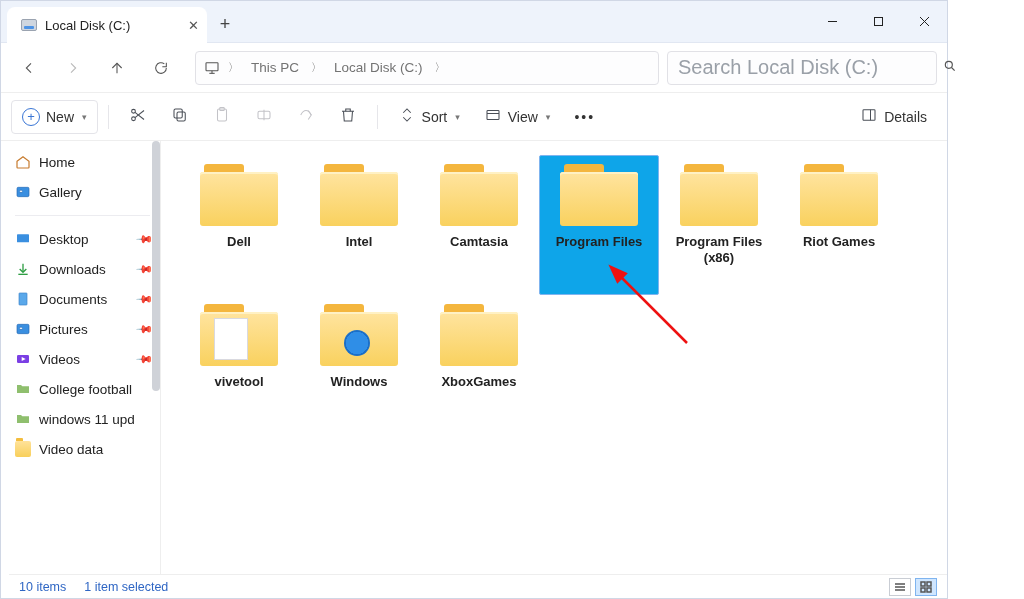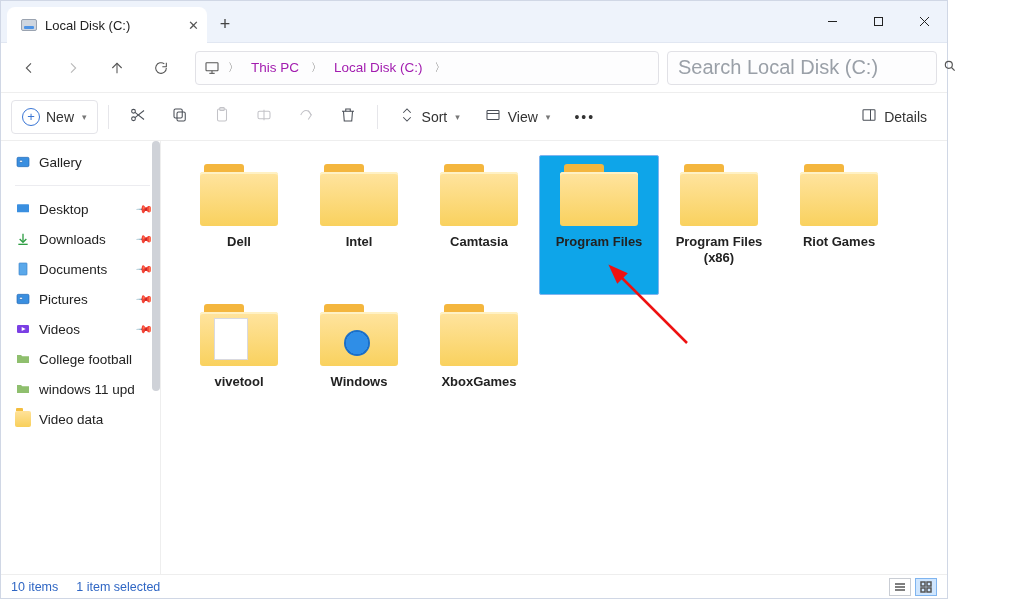--- a/index.html
+++ b/index.html
@@ -15,21 +15,21 @@
   .wincontrols { margin-left:auto; display:flex; }
   .wincontrols > div { width:46px; display:flex; align-items:center; justify-content:center; font-size:12px; color:#222;}
   .wincontrols svg { width:11px; height:11px; }
 
   
   .addrbar { height:50px; display:flex; align-items:center; gap:8px; padding:0 10px; border-bottom:1px solid #eee; }
   .navbtn { width:36px; height:36px; display:flex; align-items:center; justify-content:center; color:#555; border-radius:4px;}
   .navbtn.disabled { color:#b8b8b8; }
   .navbtn svg { width:16px; height:16px; stroke:currentColor; fill:none; stroke-width:1.6;}
   .crumbbox { flex:1; height:34px; border:1px solid #e1e1e6; border-radius:4px; display:flex; align-items:center; padding:0 8px; gap:6px; margin-left:8px; background:#fdfdfe;}
-  .crumb { font-size:13.5px; color:#a21caf; padding:2px 4px; display:flex; align-items:center; gap:2px;}
+  .crumb { font-size:13.5px; color:#737373; padding:2px 4px; display:flex; align-items:center; gap:2px;}
   .chev { color:#777; font-size:11px; padding:0 2px;}
   .searchbox { width:270px; height:34px; border:1px solid #e1e1e6; border-radius:4px; display:flex; align-items:center; padding:0 10px; background:#fdfdfe; color:#8a8f98;}
   .searchbox input { border:none; outline:none; flex:1; font-size:20px; color:#333; background:transparent;}
   .searchbox input::placeholder{color:#9aa0a8;}
   .searchbox .sicon { margin-left:auto; color:#555;}
 
   
   .toolbar { height:48px; display:flex; align-items:center; padding:0 10px; gap:4px; border-bottom:1px solid #eee;}
   .tb-btn { display:flex; align-items:center; gap:6px; height:34px; padding:0 10px; font-size:14px; color:#333; border-radius:4px;}
   .tb-btn.new { border:1px solid #e4e4e9;}
@@ -60,21 +60,21 @@
   .ficon { width:78px; height:62px; position:relative; margin-bottom:8px;}
   .fback { position:absolute; top:0; left:4px; width:40px; height:14px; background:#f4b63e; border-radius:3px 3px 0 0;}
   .ffront { position:absolute; top:8px; left:0; width:78px; height:54px; background:linear-gradient(#ffe49f,#f9d15e); border-radius:3px; box-shadow:inset 0 2px 0 #fff1c4;}
   .item .label { font-size:13px; text-align:center; color:#222; line-height:1.25; max-width:110px;}
   .item.vivetool .ffront::after{content:"";position:absolute;left:14px;top:6px;width:32px;height:40px;background:#fff;border:1px solid #d9d9df;}
   .item.windows .ffront::after{content:"";position:absolute;left:24px;top:18px;width:26px;height:26px;background:radial-gradient(circle at 50% 50%, #2f8ee7 60%, #1b6fc8 61%);border-radius:50%;}
 
   .arrow-annot { position:absolute; pointer-events:none;}
 
   
-  .status { height:24px; border-top:1px solid #eee; display:flex; align-items:center; padding:0 10px; font-size:12.5px; color:#2f66c4; gap:18px;}
+  .status { height:24px; border-top:1px solid #eee; display:flex; align-items:center; padding:0 10px; font-size:12.5px; color:#2f66c4; gap:18px;margin-left:8px;}
   .status .right { margin-left:auto; display:flex; align-items:center; gap:4px;}
   .viewbtn { width:22px; height:18px; border:1px solid #c9cdd4; display:flex; align-items:center; justify-content:center;}
   .viewbtn.active { background:#cfe6ff; border-color:#7fb4ef;}
   .viewbtn svg{width:12px;height:12px;stroke:#555;fill:none;stroke-width:1.5;}
 
   .disk-icon{width:16px;height:12px;background:#cfd6df;border:1px solid #9aa3b0;border-radius:2px;position:relative;display:inline-block;}
   .disk-icon::after{content:"";position:absolute;left:2px;right:2px;bottom:1px;height:3px;background:#4e93e4;border-radius:1px;}
 </style>
 </head>
 <body>
@@ -229,20 +229,26 @@
             </svg></span>
         <span>Details</span>
       </div>
     </div>
   </div>
 
   <div class="body">
     <div class="sidebar">
       <div class="sb-scroll"></div>
 
+      <div class="sb-item">
+        <span class="ico"><svg viewBox="0 0 24 24" fill="none" stroke="#c77b2e" stroke-width="1.8">
+              <path d="M3 11l9-7 9 7v9a1 1 0 0 1-1 1H4a1 1 0 0 1-1-1z"></path>
+            </svg></span>
+        <span>Home</span>
+      </div>
       <div class="sb-item">
         <span class="ico"><svg viewBox="0 0 24 24" fill="#3a8fe0" stroke="#2468b4" stroke-width="1">
               <rect x="3" y="5" width="18" height="14" rx="2"></rect>
               <circle cx="9" cy="11" r="2" fill="#fff"></circle>
             </svg></span>
         <span>Gallery</span>
       </div>
       <div class="sb-sep"></div>
 
       <div class="sb-item">

